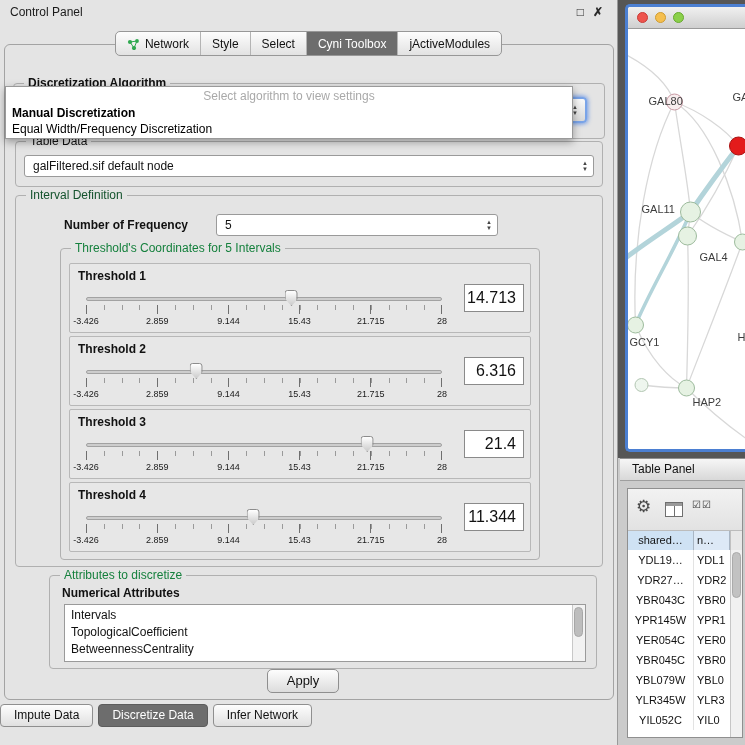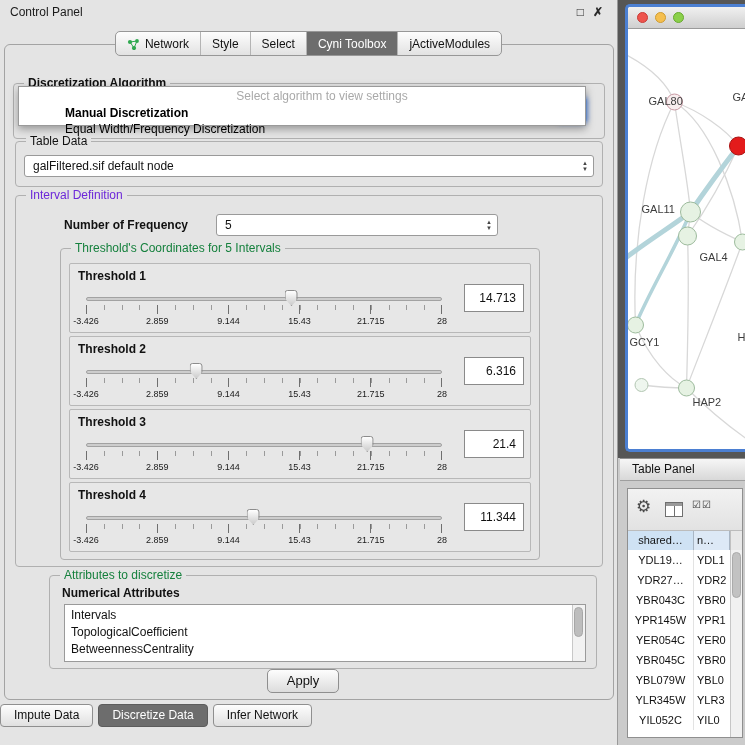--- a/index.html
+++ b/index.html
@@ -16,28 +16,28 @@
   .tabbar { position:absolute; left:0; top:31px; width:100%; display:flex; justify-content:center; z-index:6; }
   .tabset { display:flex; height:25px; border:1px solid #979797; border-radius:5px; background:linear-gradient(#fdfdfd,#e2e2e2); overflow:hidden; }
   .tab { display:flex; align-items:center; gap:5px; padding:0 11px; border-right:1px solid #b4b4b4; color:#111; cursor:default; }
   .tab:last-child { border-right:none; }
   .tab.selected { background:#6d6d6d; color:#fff; }
 
   .content { position:absolute; left:4px; top:44px; width:610px; height:656px; border:1px solid #a3a3a3; border-radius:6px; background:#e4e4e4; }
 
   .group { position:absolute; border:1px solid #b0b0b0; border-radius:4px; }
   .gtitle { position:absolute; top:-8px; left:10px; background:#e4e4e4; padding:0 4px; font-size:12px; white-space:nowrap; }
-  .gtitle.green { color:#6d28d9; }
+  .gtitle.green { color:#14532d; }
   .gtitle.blue { color:#15803d; }
 
   .disc-group { left:8px; top:38px; width:592px; height:56px; }
 
   .blue-combo { position:absolute; left:552px; top:52px; width:30px; height:26px; border:2px solid #7aa4e8; border-radius:4px; background:linear-gradient(#fafafa,#d9d9d9); box-shadow:0 0 4px 1px rgba(90,140,230,.85); z-index:4; display:flex; align-items:center; justify-content:flex-end; padding-right:2px; }
 
-  .popup { position:absolute; left:13px; top:41px; width:568px; height:40px; background:#fff; border:1px solid #9a9a9a; box-shadow:0 3px 8px rgba(0,0,0,.35); z-index:10; padding-top:2px;padding-left:40px; }
+  .popup { position:absolute; left:0; top:41px; width:568px; height:53px; background:#fff; border:1px solid #9a9a9a; box-shadow:0 3px 8px rgba(0,0,0,.35); z-index:10; padding-top:2px; }
   .popup-ph { height:16px; line-height:15px; text-align:center; color:#a9a9a9; }
   .popup-opt { height:16px; line-height:16px; padding-left:6px; color:#000; white-space:nowrap; }
 
   .combo { position:absolute; background:#fff; border:1px solid #9a9a9a; border-radius:3px; height:22px; display:flex; align-items:center; padding-left:8px; }
   .combo-val { flex:1; white-space:nowrap; overflow:hidden; }
   .stepper { display:flex; flex-direction:column; align-items:center; width:16px; font-size:6px; line-height:5px; color:#444; gap:1px; }
 
   .td-group { left:10px; top:96px; width:588px; height:46px; }
   .td-combo { left:8px; top:13px; right:8px; }
 
@@ -54,21 +54,21 @@
   .track { position:absolute; left:0; right:0; top:9px; height:4px; background:#cdcdcd; border:1px solid #a2a2a2; border-radius:2px; }
   .ticks-minor { position:absolute; left:0; right:0; top:17px; height:5px;
     background:repeating-linear-gradient(90deg,#9a9a9a 0 1px,transparent 1px 5%); }
   .ticks-major { position:absolute; left:0; right:0; top:17px; height:9px;
     background:repeating-linear-gradient(90deg,#6f6f6f 0 1px,transparent 1px 20%); border-right:1px solid #6f6f6f; }
   .axis { position:absolute; left:0; right:0; top:28px; height:12px; }
   .axis-num { position:absolute; top:0; transform:translateX(-50%); font-size:9px; color:#1a1a1a; white-space:nowrap; }
   .thumb { position:absolute; top:2px; width:13px; height:16px; transform:translateX(-50%);
     background:linear-gradient(#ffffff,#cccccc); border:1px solid #8c8c8c; border-radius:3px 3px 0 0;
     clip-path:polygon(0 0,100% 0,100% 55%,50% 100%,0 55%); }
-  .t-value { position:absolute; left:394px; top:20px; width:60px; height:28px; background:#fff; border:1px solid #8a8a8a; font-size:12px; text-align:right; padding-right:7px; line-height:26px; }
+  .t-value { position:absolute; left:394px; top:20px; width:60px; height:28px; background:#fff; border:1px solid #8a8a8a; font-size:16px; text-align:right; padding-right:7px; line-height:26px; }
 
   .attr-group { left:44px; top:530px; width:548px; height:94px; }
   .attr-label { position:absolute; left:12px; top:10px; font-weight:bold; }
   .attr-list { position:absolute; left:14px; top:28px; width:522px; height:58px; background:#fff; border:1px solid #9a9a9a; overflow:hidden; }
   .attr-item { line-height:17px; padding-left:6px; white-space:nowrap; }
   .attr-items-host { padding-top:2px; }
   .list-scroll { position:absolute; right:0; top:0; bottom:0; width:13px; background:#f2f2f2; border-left:1px solid #c8c8c8; }
   .list-thumb { position:absolute; left:1px; top:2px; width:9px; height:30px; background:#bdbdbd; border:1px solid #a7a7a7; border-radius:5px; }
 
   .apply-btn { position:absolute; left:262px; top:624px; width:72px; height:24px; border:1px solid #8f8f8f; border-radius:5px; background:linear-gradient(#fdfdfd,#dcdcdc); font-size:13px; text-align:center; line-height:22px; }

